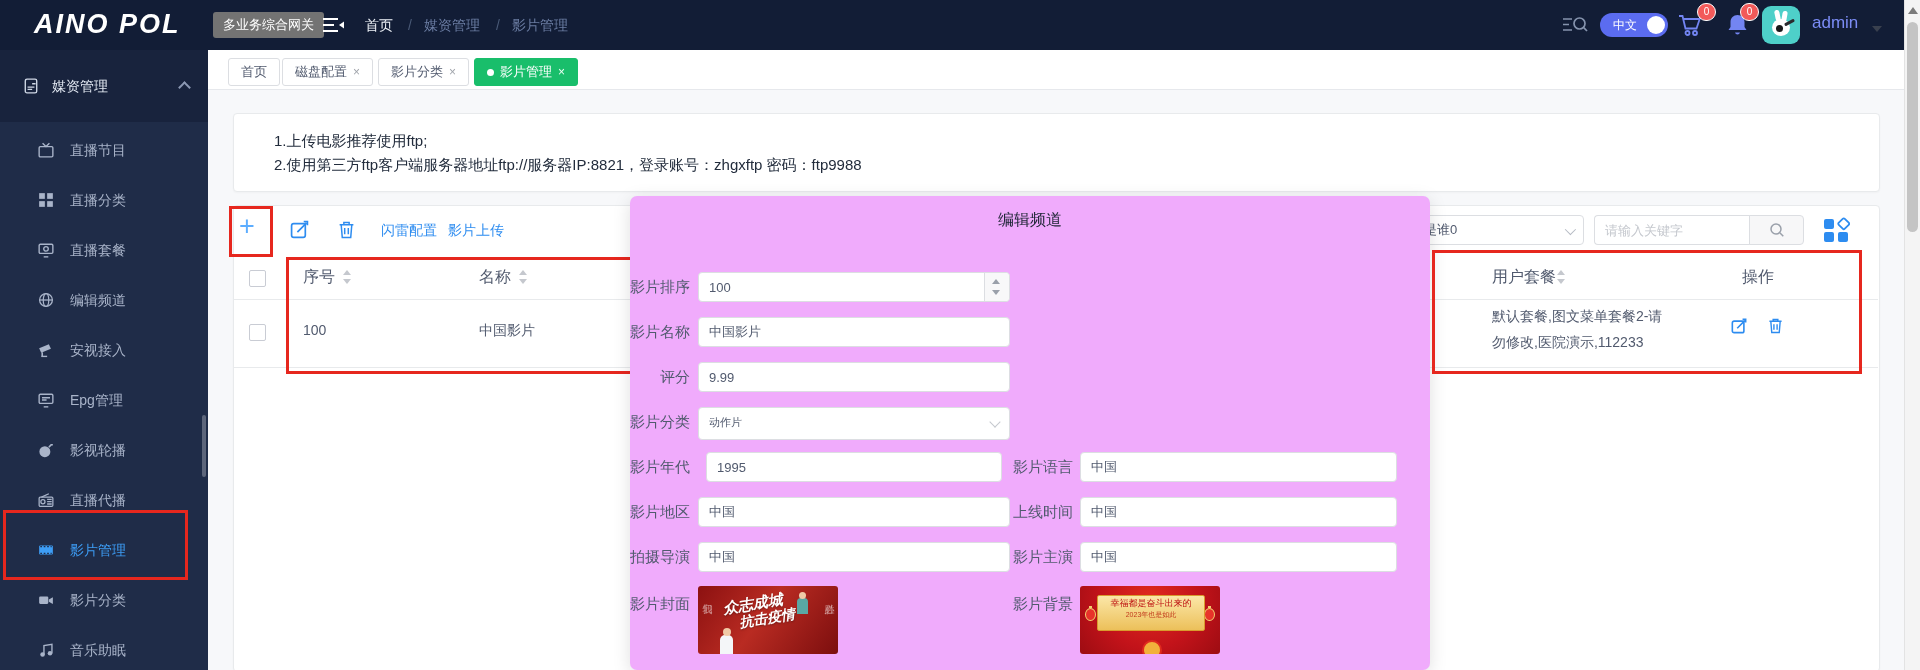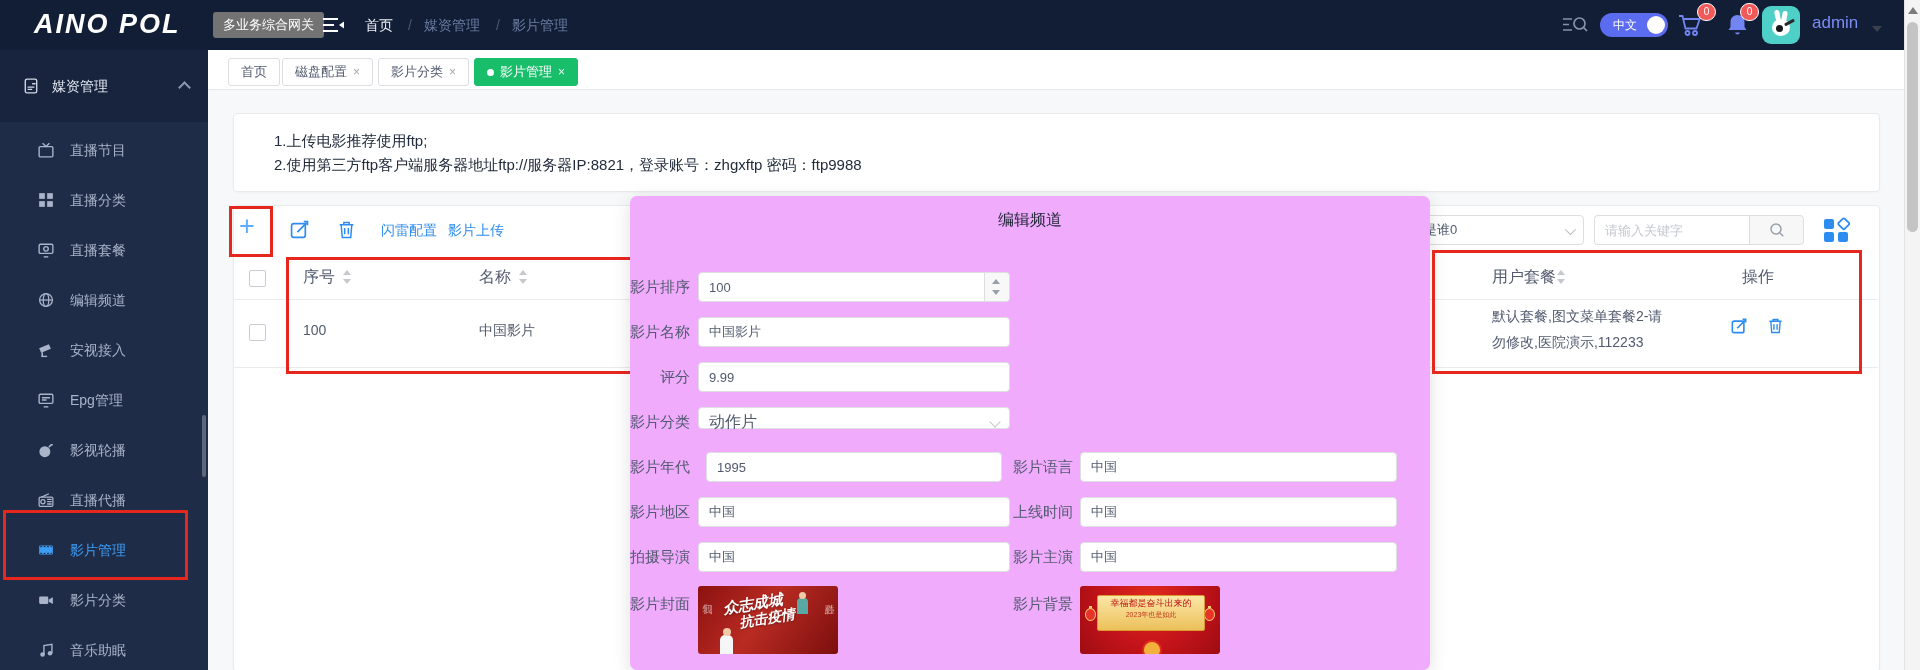--- a/index.html
+++ b/index.html
@@ -77,22 +77,22 @@
   .flabel{position:absolute;font-size:15px;color:#515a6e;height:16px;line-height:16px}
   .flabel.lc{left:0;width:60px;text-align:right}
   .flabel.rc{left:340px;width:103px;text-align:right}
   .fld{position:absolute;height:30px}
   .fld input{width:100%;height:30px;border:1px solid #dcdee2;border-radius:4px;box-sizing:border-box;
          padding:0 10px;font-size:13px;color:#515a6e;outline:none;font-family:inherit}
   .spinner{position:absolute;right:1px;top:1px;bottom:1px;width:24px;background:#f8f8f9;border-left:1px solid #dcdee2;
          border-radius:0 4px 4px 0;cursor:pointer}
   .spinner .u{position:absolute;left:7px;top:6px;width:0;height:0;border-left:4px solid transparent;border-right:4px solid transparent;border-bottom:5px solid #9aa0aa}
   .spinner .d{position:absolute;left:7px;bottom:6px;width:0;height:0;border-left:4px solid transparent;border-right:4px solid transparent;border-top:5px solid #9aa0aa}
-  .mselect{position:absolute;height:22px;border:1px solid #dcdee2;border-radius:4px;box-sizing:border-box;
-         background:#fff;font-size:16px;color:#515a6e;line-height:28px;padding:0 10px;cursor:pointer}
+  .mselect{position:absolute;height:33px;border:1px solid #dcdee2;border-radius:4px;box-sizing:border-box;
+         background:#fff;font-size:11px;color:#515a6e;line-height:28px;padding:0 10px;cursor:pointer}
   .mselect .chv{position:absolute;right:10px;top:10px;width:7px;height:7px;border-right:1.5px solid #c5c8ce;border-bottom:1.5px solid #c5c8ce;transform:rotate(45deg)}
   
   .poster{position:absolute;width:140px;height:68px;border-radius:3px;overflow:hidden;cursor:pointer}
   .poster.cover{background:linear-gradient(125deg,#8c1111 0%,#b92b22 45%,#7c0e0e 100%)}
   .cv-txt{position:absolute;left:26px;top:8px;transform:rotate(-9deg);color:#fff;font-style:italic;font-weight:bold;line-height:17px;text-shadow:0 1px 2px rgba(0,0,0,.35)}
   .cv-l1{font-size:15px}.cv-l2{font-size:14px;margin-left:14px}
   .cv-side{position:absolute;top:10px;color:rgba(255,255,255,.45);font-size:10px;writing-mode:vertical-rl}
   .cv-doc{position:absolute;left:22px;bottom:-3px;width:13px;height:22px;background:#f4f6f8;border-radius:5px 5px 0 0}
   .cv-doc:before{content:"";position:absolute;left:3px;top:-7px;width:8px;height:8px;border-radius:50%;background:#f0c9a6}
   .cv-nur{position:absolute;right:30px;top:12px;width:11px;height:16px;background:#5aa8a4;border-radius:4px 4px 0 0}

